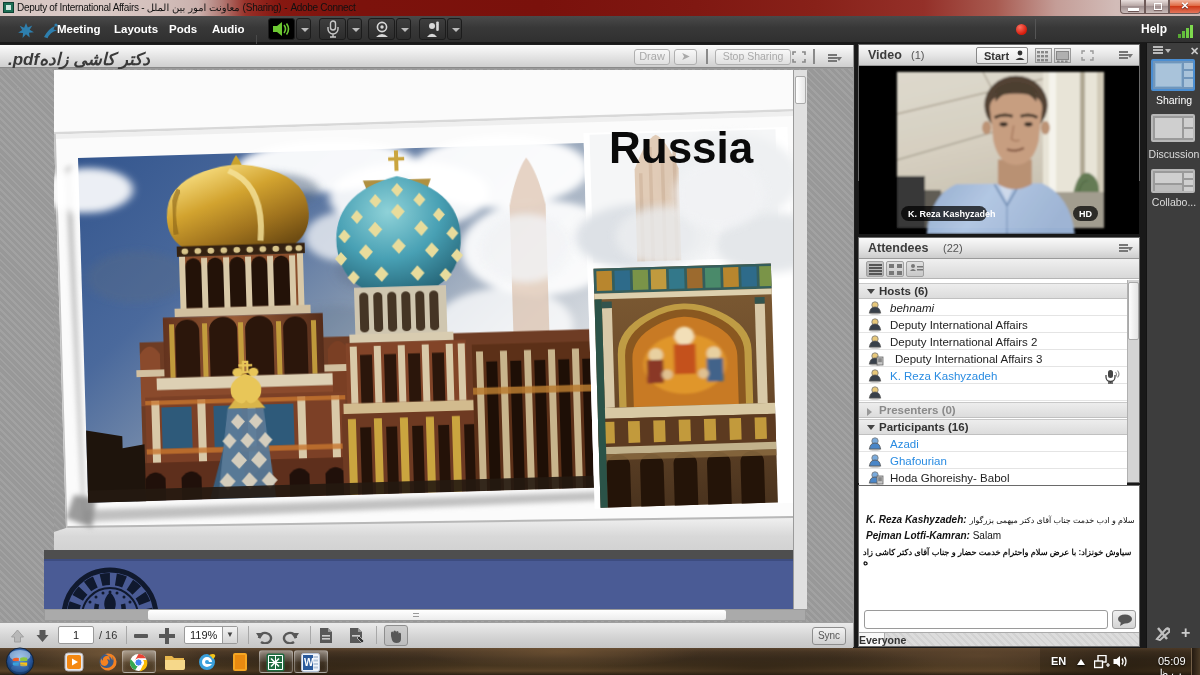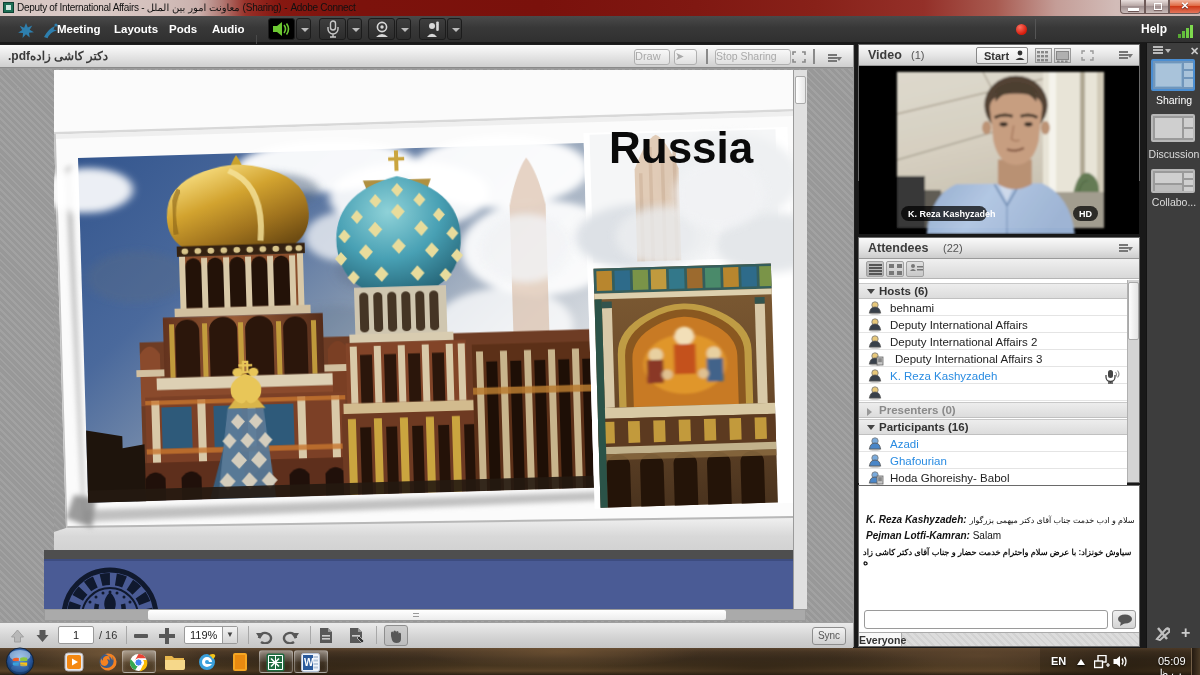--- a/index.html
+++ b/index.html
@@ -26,22 +26,22 @@
 .mitem{position:absolute;top:7px;color:#fff;font-size:11.5px;font-weight:bold;}
 #avbtns{left:257px;top:2px;height:23px;}
 .avb{position:absolute;top:0;height:22px;border:1px solid #1c1c1c;border-radius:3px;background:linear-gradient(180deg,#3e3e3e,#2c2c2c);}
 #helptxt{left:1141px;top:6px;color:#fff;font-size:12px;font-weight:bold;}
 #reddot{left:1016px;top:24px;width:11px;height:11px;border-radius:50%;background:radial-gradient(circle at 35% 30%,#ff7060,#d41a0a 70%);}
 #mdivider{left:1035px;top:19px;width:1px;height:20px;background:#222;border-right:1px solid #555;}
 
 
 #sharepod{left:0;top:44px;width:855px;height:604px;background:#9a9a9a;border:1px solid #1f1f1f;border-left:none;}
 #shhead{position:absolute;left:0;top:0;width:853px;height:23px;background:linear-gradient(180deg,#fbfbfb,#e3e3e3 55%,#cfcfcf);border-bottom:1px solid #8a8a8a;}
-#shtitle{position:absolute;left:8px;top:4px;font-size:12px;font-weight:bold;color:#3a3a3a;}
-.shbtn{position:absolute;top:4px;height:16px;border:1px solid #b0b0b0;border-radius:3px;background:linear-gradient(180deg,#f8f8f8,#e0e0e0);color:#a9a9a9;font-size:11px;}
+#shtitle{position:absolute;left:8px;top:4px;font-size:17px;font-weight:bold;font-style:italic;color:#3a3a3a;}
+.shbtn{position:absolute;top:4px;height:16px;border:1px solid #b0b0b0;border-radius:3px;background:linear-gradient(180deg,#f8f8f8,#e0e0e0);color:#a9a9a9;font-size:11px;text-align:center;}
 #shhatch{position:absolute;left:0;top:24px;width:853px;height:578px;
 background:repeating-linear-gradient(45deg,#989898 0 3px,#a2a2a2 3px 5px);}
 #page{position:absolute;left:54px;top:25px;width:739px;height:491px;background:#fff;overflow:hidden;}
 #slide2{position:absolute;left:44px;top:514px;width:749px;height:50px;background:#4a5b95;}
 #hscroll{position:absolute;left:44px;top:564px;width:762px;height:12px;background:#aaaaaa;border:1px solid #9a9a9a;}
 #hthumb{position:absolute;left:103px;top:0px;width:578px;height:10px;background:linear-gradient(180deg,#ffffff,#ececec);border-radius:2px;}
 #vscroll{position:absolute;width:14px;height:539px;background:#e0e0e0;border-left:1px solid #9a9a9a;}
 #vthumb{position:absolute;left:1px;top:6px;width:11px;height:28px;background:linear-gradient(90deg,#fff,#e8e8e8);border:1px solid #aaa;border-radius:2px;}
 
 
@@ -81,21 +81,21 @@
 #attscroll{position:absolute;left:268px;top:42px;width:12px;height:202px;background:#d4d4d4;border-left:1px solid #b0b0b0;}
 #attthumb{position:absolute;left:0px;top:2px;width:11px;height:58px;background:linear-gradient(90deg,#fdfdfd,#e4e4e4);border:1px solid #a8a8a8;border-radius:2px;}
 
 
 #chatpod{top:485px;height:162px;overflow:hidden;}
 .chatline{position:absolute;font-size:10.5px;color:#111;white-space:nowrap;}
 .cname{font-weight:bold;font-style:italic;}
 #chatinput{position:absolute;left:5px;top:124px;width:244px;height:19px;background:#fff;border:1px solid #9a9a9a;border-radius:3px;}
 #sendbtn{position:absolute;left:253px;top:124px;width:24px;height:19px;background:linear-gradient(180deg,#f0f0f0,#d4d4d4);border:1px solid #9a9a9a;border-radius:3px;}
 #tabrow{position:absolute;left:0;top:146px;width:280px;height:15px;background:repeating-linear-gradient(45deg,#dcdcdc 0 3px,#d2d2d2 3px 5px);border-top:1px solid #aaa;}
-#evtab{position:absolute;left:0px;top:0px;width:43px;height:15px;background:#f8f8f8;border-right:1px solid #aaa;font-size:10.5px;font-weight:bold;color:#333;text-align:center;line-height:15px;}
+#evtab{position:absolute;left:0px;top:0px;width:26px;height:15px;background:#f8f8f8;border-right:1px solid #aaa;font-size:10.5px;font-weight:bold;color:#333;text-align:center;line-height:15px;}
 
 
 #rstrip{left:1146px;top:43px;width:54px;height:605px;background:#3d3d3d;border-left:1px solid #141414;}
 .lthumb{position:absolute;left:4px;width:44px;height:32px;border-radius:2px;}
 .llabel{position:absolute;left:0;width:54px;text-align:center;color:#ddd;font-size:10.5px;}
 
 
 #taskbar{left:0;top:648px;width:1200px;height:27px;
 background:linear-gradient(180deg,#5e4730 0%,#4a3826 15%,#3f3020 40%,#46351f 65%,#594227 85%,#2e2214 100%);}
 .tbtn{position:absolute;top:2px;width:34px;height:23px;border:1px solid rgba(255,255,255,0.35);border-radius:3px;background:linear-gradient(180deg,rgba(255,255,255,0.4),rgba(255,255,255,0.15) 45%,rgba(255,255,255,0.05) 55%,rgba(0,0,0,0.12));box-shadow:inset 0 0 4px rgba(255,255,255,0.2);}
@@ -791,21 +791,21 @@
       <div class="grow" style="top:45px;">
         <div class="tri down"></div>
         <span style="position:absolute;left:20px;top:1px;">Hosts (6)</span>
       </div>
 <div class="arow" style="top:62px">
         <svg class="abs" style="left:9px;top:1px" width="16" height="14" viewBox="0 0 16 14">
           <ellipse cx="7" cy="12" rx="6.5" ry="2" fill="#d0d0d0"></ellipse>
           <circle cx="7" cy="4" r="3.2" fill="#e8c87a" stroke="#777" stroke-width="0.8"></circle>
           <path d="M1.5 12 q0.5-6 5.5-6 q5 0 5.5 6 Z" fill="#38404a" stroke="#555" stroke-width="0.8"></path>
         </svg>
-        <div class="aname" style="color:#222;">behnami</div>
+        <div class="aname" style="color:#222;font-style:italic;">behnami</div>
       </div>
 <div class="arow" style="top:79px">
         <svg class="abs" style="left:9px;top:1px" width="16" height="14" viewBox="0 0 16 14">
           <ellipse cx="7" cy="12" rx="6.5" ry="2" fill="#d0d0d0"></ellipse>
           <circle cx="7" cy="4" r="3.2" fill="#e8c87a" stroke="#777" stroke-width="0.8"></circle>
           <path d="M1.5 12 q0.5-6 5.5-6 q5 0 5.5 6 Z" fill="#38404a" stroke="#555" stroke-width="0.8"></path>
         </svg>
         <div class="aname" style="color:#222;">Deputy International Affairs</div>
       </div>
 <div class="arow" style="top:96px">

